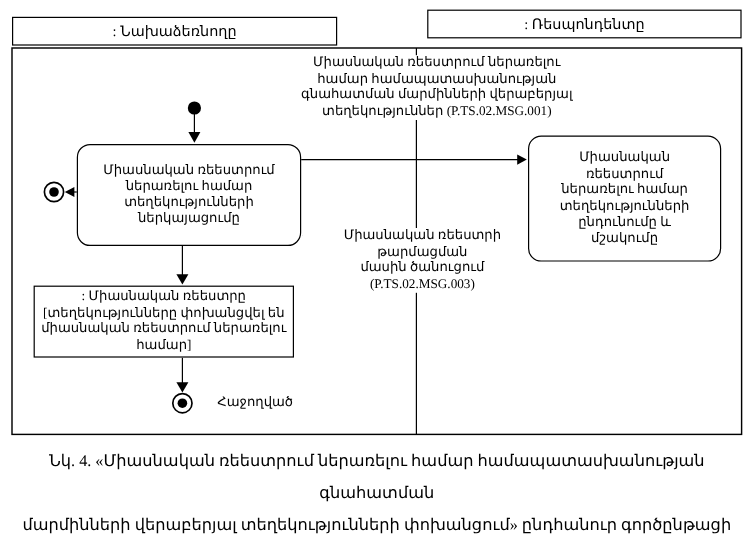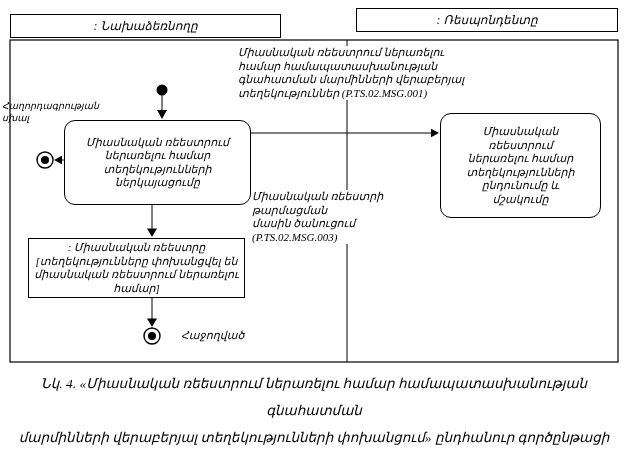--- a/index.html
+++ b/index.html
@@ -1,30 +1,30 @@
 <!DOCTYPE html>
 <html><head>
 <meta charset="utf-8">
 <style>
   html,body { margin:0; padding:0; background:#ffffff; }
   .canvas {
     position:relative; width:628px; height:454px; background:#ffffff;
-    font-family:"Liberation Serif", serif; color:#000; overflow:hidden;font-style:italic;
+    font-family:"Liberation Serif", serif; color:#000; overflow:hidden;
   }
   svg.overlay { position:absolute; left:0; top:0; z-index:1; }
   .box {
     position:absolute; border:1.2px solid #000; background:#fff;
     display:flex; align-items:center; justify-content:center;
     text-align:center; box-sizing:border-box; z-index:2;
   }
   .lane-header { font-size:12px; }
   .activity { border-radius:11px; font-size:11px; line-height:13.5px; white-space:pre-line; padding:14px; }
   .object-node { font-size:11px; line-height:13.5px; white-space:pre-line; padding:2px; }
   .label {
-    position:absolute; white-space:pre-line;
+    position:absolute; text-align:center; white-space:pre-line;
     font-size:11px; line-height:13.5px; background:#fff; z-index:2;
   }
   .label-small { font-size:9.5px; line-height:12px; background:transparent; }
   .end-label { background:transparent; text-align:left; }
   .caption {
     position:absolute; left:14px; top:370px; width:600px;
     font-size:13.5px; line-height:27px; text-align:center;
     white-space:pre-line; z-index:2;
   }
 </style>
@@ -91,22 +91,20 @@
 
   <div class="label" style="left:238px; top:46px; width:252px;">Միասնական ռեեստրում ներառելու
 համար համապատասխանության
 գնահատման մարմինների վերաբերյալ
 տեղեկություններ (P.TS.02.MSG.001)</div>
 
   <div class="label" style="left:252px; top:142px; width:200px;margin-top:48px;">Միասնական ռեեստրի թարմացման
 մասին ծանուցում
 (P.TS.02.MSG.003)</div>
 
-  <div class="label label-small" style="left:2px; top:100px; width:88px;">Հաղորդագրության
-սխալ</div>
 
   <div class="box activity" style="left:64px; top:120px; width:187px; height:85px;">Միասնական ռեեստրում
 ներառելու համար
 տեղեկությունների
 ներկայացումը</div>
 
   <div class="box activity" style="left:440px; top:113px; width:161px; height:105px;">Միասնական ռեեստրում
 ներառելու համար
 տեղեկությունների
 ընդունումը և մշակումը</div>

